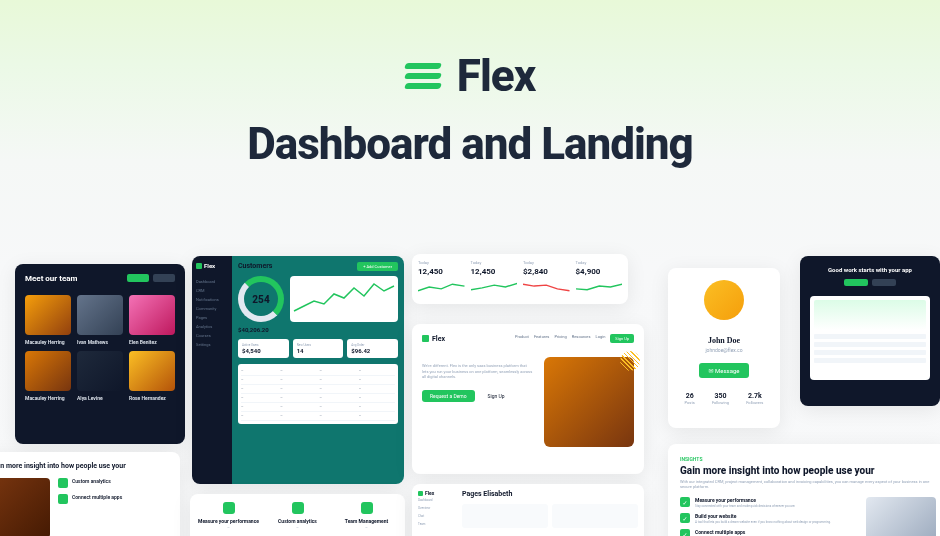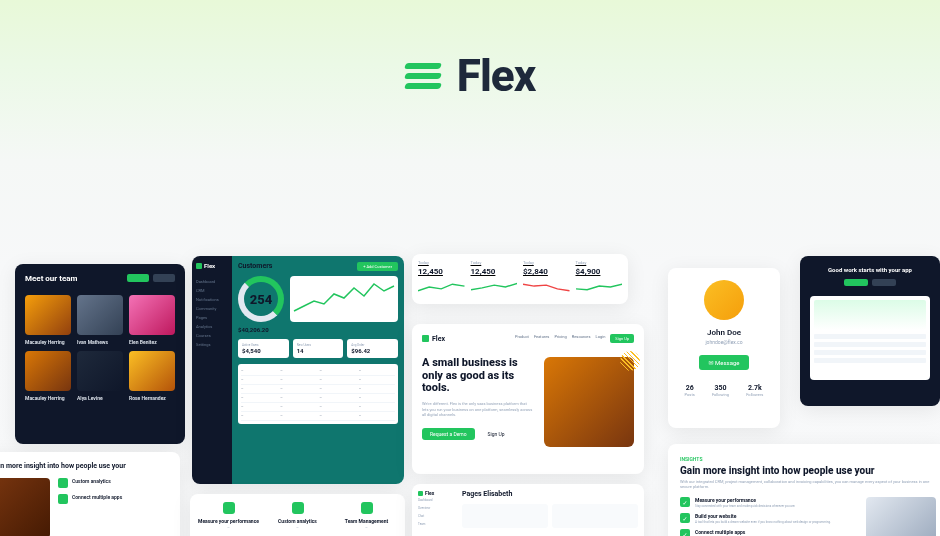--- a/index.html
+++ b/index.html
@@ -33,43 +33,43 @@
 .c2 { left:192px; top:4px; width:212px; height:228px; display:flex; font-size:5px; }
 .c2 .side { width:40px; background:#0f172a; padding:6px 4px; }
 .c2 .side .lg { display:flex; align-items:center; gap:2px; margin-bottom:8px; }
 .c2 .side .lg i { width:6px; height:6px; background:#22c55e; border-radius:1px; display:block; }
 .c2 .side .lg b { color:#fff; font-size:6px; }
 .c2 .side .nav div { color:#64748b; font-size:4px; padding:2px 0; }
 .c2 .main { flex:1; padding:6px; background:#0f766e; }
 .c2 h4 { font-size:7px; font-weight:700; color:#0f172a; }
 .c2 .addbtn { position:absolute; top:6px; right:6px; background:#22c55e; color:#fff; font-size:4px; padding:2px 6px; border-radius:2px; }
 .c2 .row1 { display:flex; gap:6px; margin-top:6px; }
-.c2 .donut { width:46px; height:46px; border-radius:50%; border:6px solid #e2e8f0; border-top-color:#22c55e; border-right-color:#22c55e; display:flex; align-items:center; justify-content:center; font-size:13px; font-weight:800; color:#0f172a; }
+.c2 .donut { width:46px; height:46px; border-radius:50%; border:6px solid #e2e8f0; border-top-color:#22c55e; border-right-color:#22c55e; display:flex; align-items:center; justify-content:center; font-size:10px; font-weight:800; color:#0f172a; }
 .c2 .spark { flex:1; height:46px; background:#fff; border-radius:4px; position:relative; }
 .c2 .spark svg { width:100%; height:100%; }
 .c2 .stats { display:flex; gap:4px; margin-top:6px; }
 .c2 .stat { flex:1; background:#fff; border-radius:3px; padding:4px; }
 .c2 .stat .lbl { font-size:3px; color:#94a3b8; }
 .c2 .stat .val { font-size:6px; font-weight:700; color:#0f172a; }
 .c2 .tbl { margin-top:6px; background:#fff; border-radius:3px; padding:3px; }
 .c2 .tbl .tr { display:flex; gap:3px; padding:2px 0; border-bottom:1px solid #f1f5f9; }
 .c2 .tbl .tr span { flex:1; font-size:3px; color:#64748b; }
 
 
 .c3 { left:412px; top:2px; width:216px; height:50px; display:flex; padding:6px; gap:6px; }
-.c3 .m { flex:1;text-decoration:underline; }
+.c3 .m { flex:1; }
 .c3 .m .l { font-size:4px; color:#94a3b8; }
 .c3 .m .v { font-size:8px; font-weight:700; color:#0f172a; margin:2px 0; }
 .c3 .m .s { height:12px; }
 .c3 .m .s svg{width:100%;height:100%;}
 
 
 .c4 { left:668px; top:16px; width:112px; height:160px; text-align:center; padding:12px 8px; }
 .c4 .av { width:40px; height:40px; border-radius:50%; background:linear-gradient(135deg,#fbbf24,#f59e0b); margin:0 auto; }
-.c4 .nm { font-size:8px; font-weight:600; color:#0f172a; margin-top:8px; }
+.c4 .nm { font-size:8px; font-weight:600; color:#0f172a; margin-top:16px;font-family:Liberation Serif, serif; }
 .c4 .em { font-size:5px; color:#94a3b8; margin-top:2px; }
 .c4 .msg { display:inline-block; background:#22c55e; color:#fff; font-size:6px; padding:4px 10px; border-radius:3px; margin-top:10px; }
 .c4 .st { display:flex; justify-content:space-around; margin-top:14px; }
 .c4 .st div { text-align:center; }
 .c4 .st .n { font-size:7px; font-weight:700; color:#0f172a; }
 .c4 .st .t { font-size:4px; color:#94a3b8; }
 
 
 .c5 { left:800px; top:4px; width:140px; height:150px; background:#0f172a; padding:10px; }
 .c5 h5 { color:#fff; font-size:6px; font-weight:700; text-align:center; }
@@ -145,20 +145,21 @@
 
 <div class="hero">
   <div class="logo-row">
     <div class="logo-mark">
         <span></span>
         <span></span>
         <span></span>
       </div>
     <div class="brand">Flex</div>
   </div>
+  <div class="subtitle">Dashboard and Landing</div>
 </div>
 
 <div class="mosaic">
 
   <div class="card c1">
     <h3>Meet our team</h3>
     <div class="btns">
         <span></span>
         <span></span>
       </div>
@@ -370,21 +371,20 @@
         <span>Product</span>
         <span>Features</span>
         <span>Pricing</span>
         <span>Resources</span>
         <span>Login</span>
         <span class="su">Sign Up</span>
       </div>
     </div>
     <div class="body">
       <div>
-        <h2>A small business is only as good as its tools.</h2>
         <p>We're different. Flex is the only saas business platform that lets you run your business on one platform, seamlessly across all digital channels.</p>
         <div class="cta">
           <span>Request a Demo</span>
           <span>Sign Up</span>
         </div>
       </div>
       <div class="hero-img"></div>
     </div>
   </div>
 

